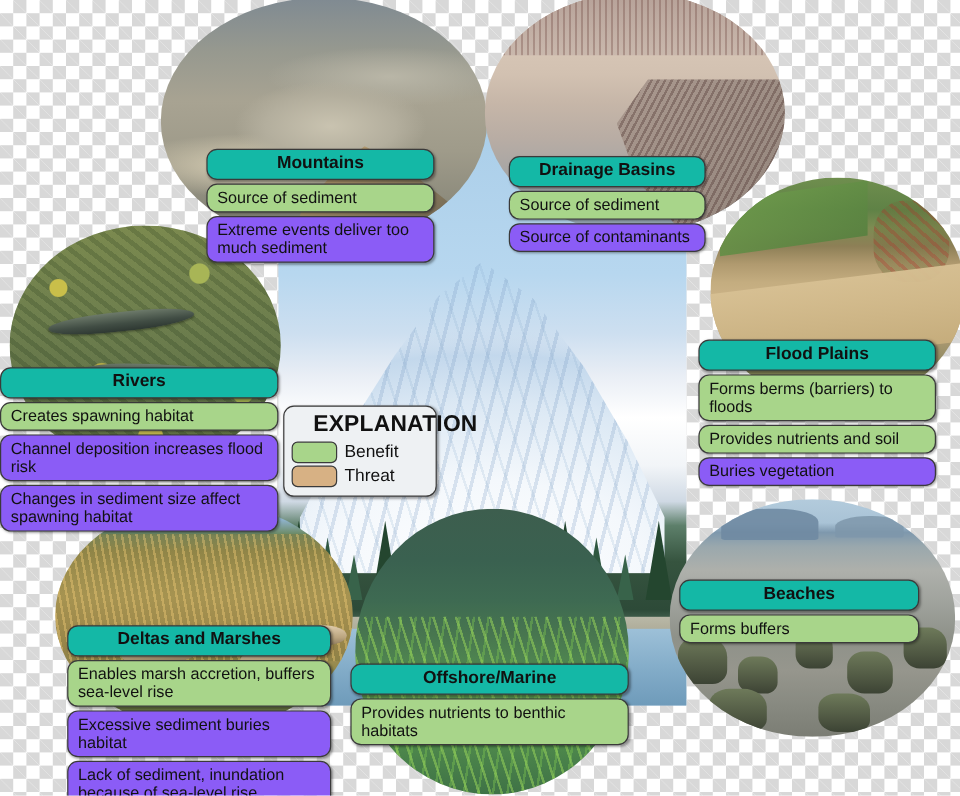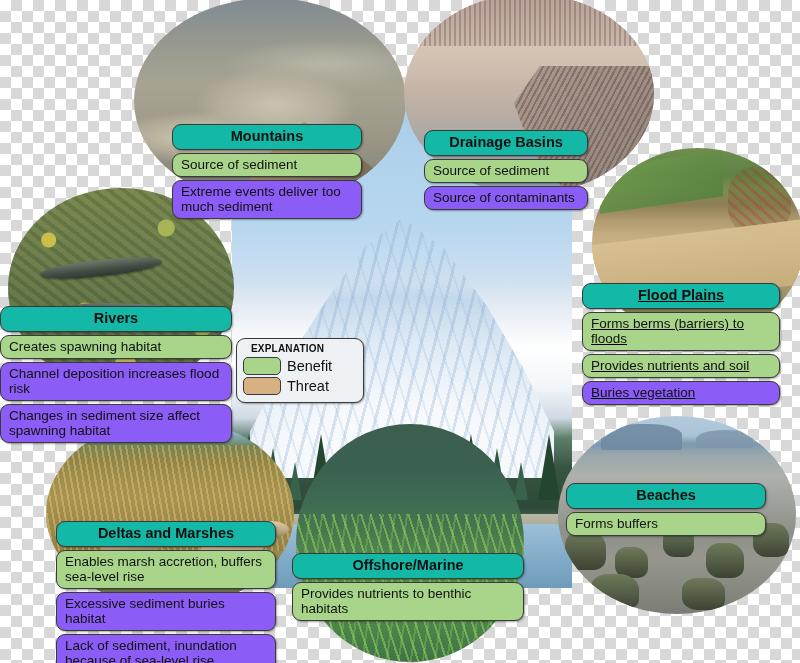--- a/index.html
+++ b/index.html
@@ -243,35 +243,35 @@
     text-align:center;
     font-size:14.5px;
     padding:4px 8px 5px 8px;
   }
   .box.benefit{background:#a8d58a;}
   .box.threat{background:#8b5cf6;}
 
   
   .g-mountains{left:172px;top:124px;width:190px;}
   .g-drainage{left:424px;top:130px;width:164px;}
-  .g-flood{left:582px;top:283px;width:198px;text-decoration:underline;}
+  .g-flood{left:582px;top:283px;width:198px;}
   .g-rivers{left:0px;top:306px;width:232px;}
   .g-deltas{left:56px;top:521px;width:220px;}
   .g-offshore{left:292px;top:553px;width:232px;}
   .g-beaches{left:566px;top:483px;width:200px;}
 
   
   .legend{
     position:absolute;left:236px;top:338px;width:114px;
     background:#eef1f3;
     border:1.4px solid #3a3a3a;border-radius:9px;
     box-shadow:1px 1px 2px rgba(0,0,0,.35);
     padding:4px 6px 5px 6px;
   }
-  .legend-title{font-weight:bold;font-size:10px;text-align:left;color:#111;margin:0 0 3px 8px;letter-spacing:.2px;}
+  .legend-title{font-weight:bold;font-size:19px;text-align:left;color:#111;margin:0 0 3px 18px;letter-spacing:.2px;}
   .legend-row{display:flex;align-items:center;gap:6px;margin-bottom:2px;}
   .swatch{width:36px;height:16px;border:1.3px solid #3a3a3a;border-radius:5px;flex:none;}
   .swatch.benefit{background:#a8d58a;}
   .swatch.threat{background:#d7b184;}
   .legend-label{font-size:14.5px;color:#111;}
 </style>
 </head>
 <body>
 
 <div class="scene">

